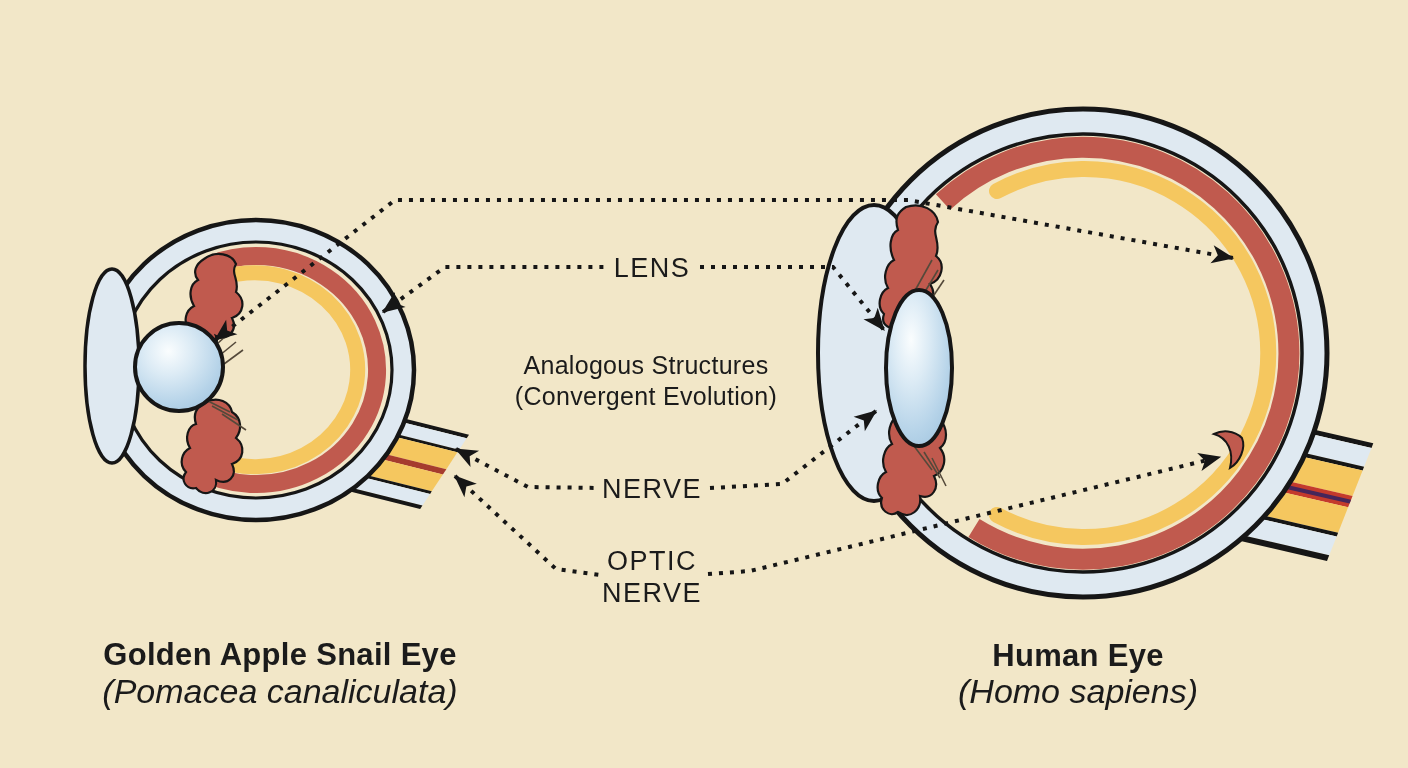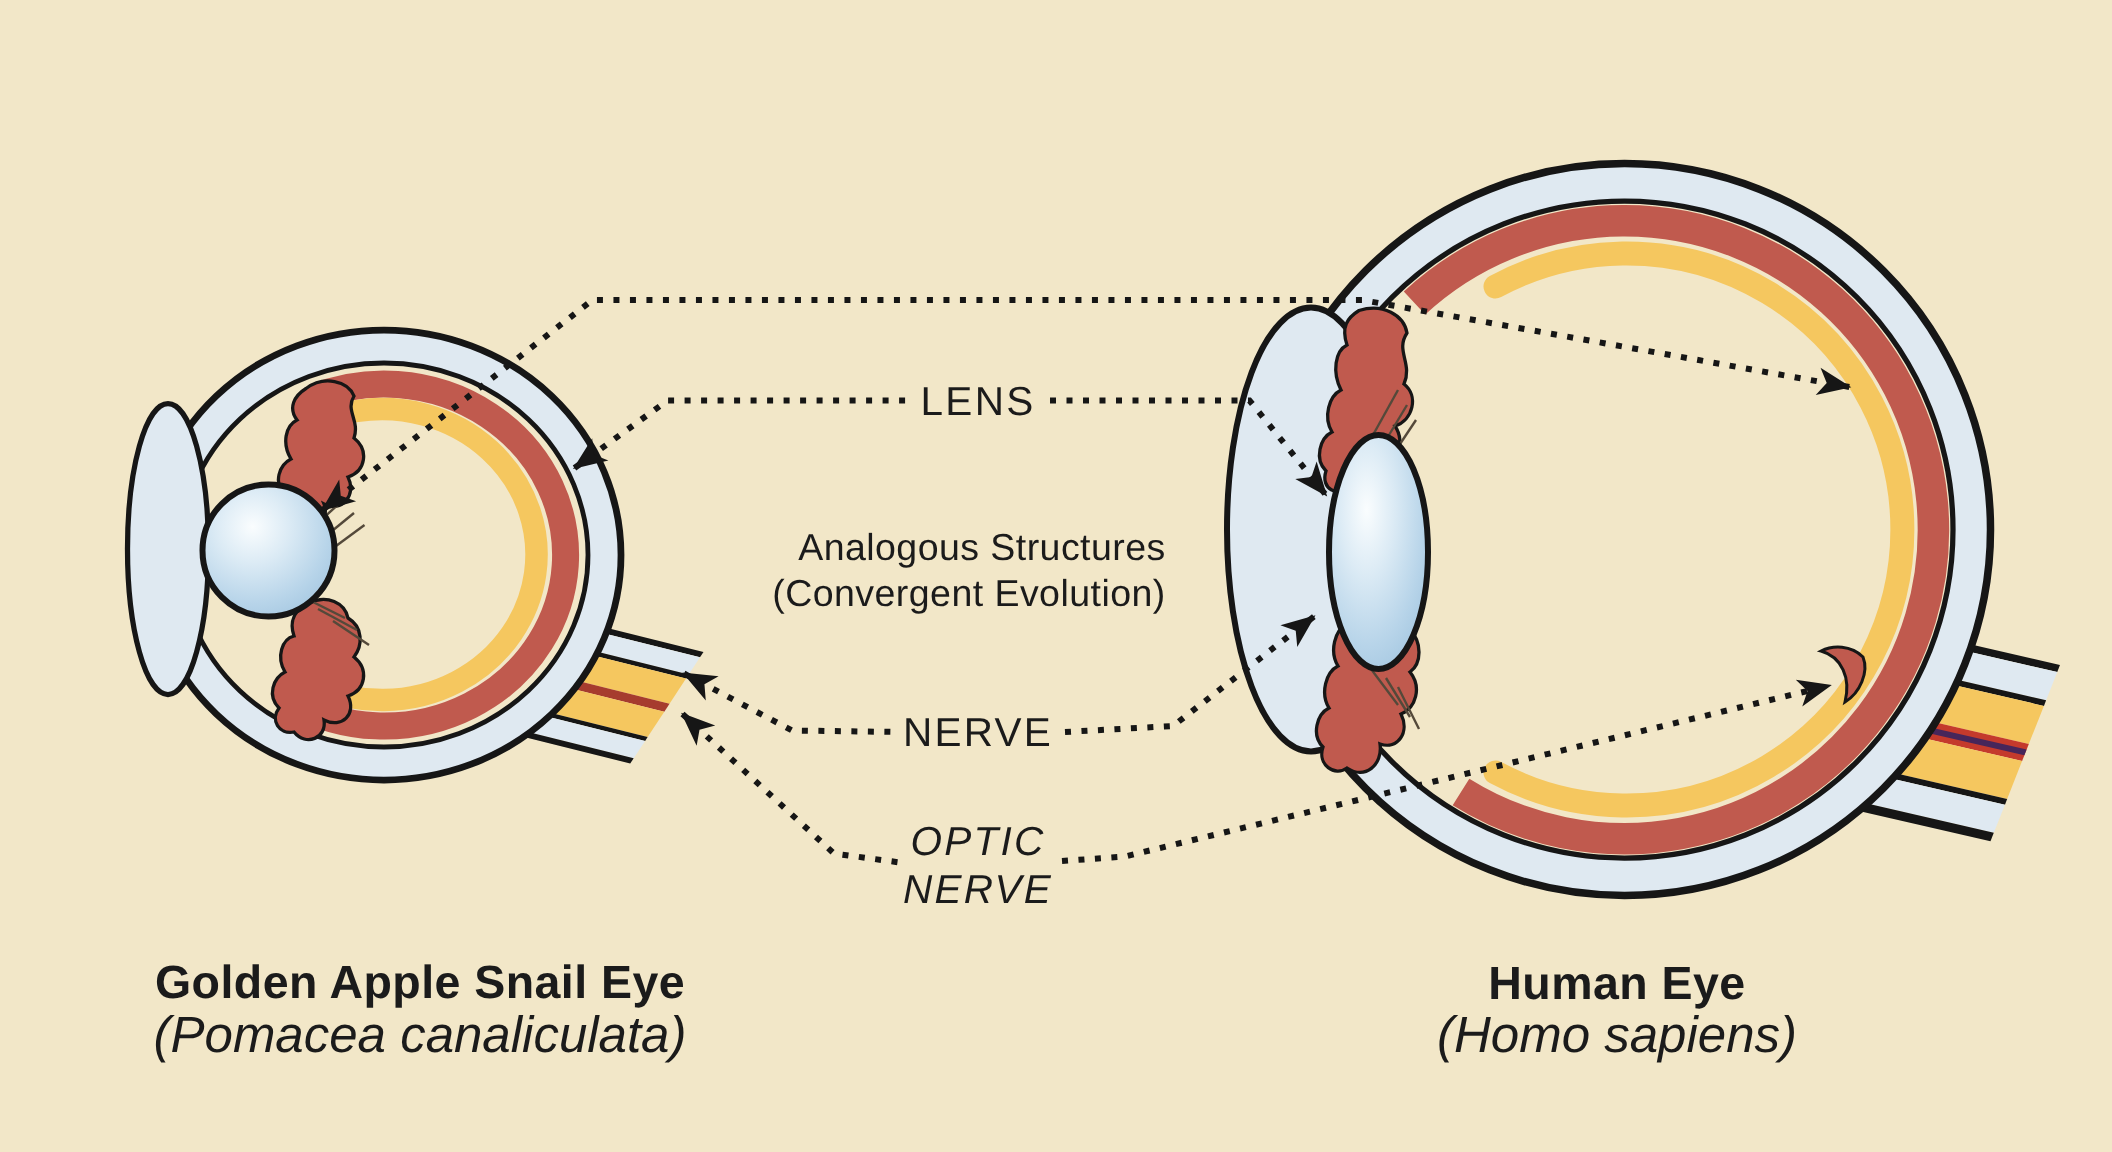--- a/index.html
+++ b/index.html
@@ -9,21 +9,21 @@
     font-family:"Liberation Sans", sans-serif;
   }
   .canvas{position:relative;width:1408px;height:636px;}
   .canvas svg{position:absolute;left:0;top:0;}
   .lbl{
     position:absolute;transform:translate(-50%,-50%);
     color:#1b1b1b;white-space:nowrap;text-align:center;
   }
   .struct-label{font-size:27px;letter-spacing:1.5px;}
   .multi{white-space:pre-line;line-height:32px;}
-  .note{font-size:25px;letter-spacing:.3px;line-height:31px;white-space:pre-line;text-align:right;}
+  .note{font-size:25px;letter-spacing:.3px;line-height:31px;white-space:pre-line;}
   .cap-name{font-size:31px;font-weight:bold;letter-spacing:.3px;}
   .cap-latin{font-size:34px;font-style:italic;}
 </style>
 </head>
 <body>
 
 <div class="canvas">
 
 <svg width="1408" height="768" viewBox="0 0 1408 768">
   <defs>
@@ -124,21 +124,21 @@
   </g>
 </svg>
 
 <div class="lbl struct-label" style="left:652px;top:268px;">LENS</div>
 
 <div class="lbl note" style="left:646px;top:381px;">Analogous Structures
 (Convergent Evolution)</div>
 
 <div class="lbl struct-label" style="left:652px;top:489px;">NERVE</div>
 
-<div class="lbl struct-label multi" style="left:652px;top:577px;font-style:italic;">OPTIC
+<div class="lbl struct-label multi" style="left:652px;top:577px;">OPTIC
 NERVE</div>
 
 <div class="lbl cap-name" style="left:280px;top:655px;">Golden Apple Snail Eye</div>
 <div class="lbl cap-latin" style="left:280px;top:691px;">(Pomacea canaliculata)</div>
 
 <div class="lbl cap-latin" style="left:1078px;top:691px;">(Homo sapiens)</div>
 <div class="lbl cap-name" style="left:1078px;top:656px;">Human Eye</div>
 
 </div>
 

